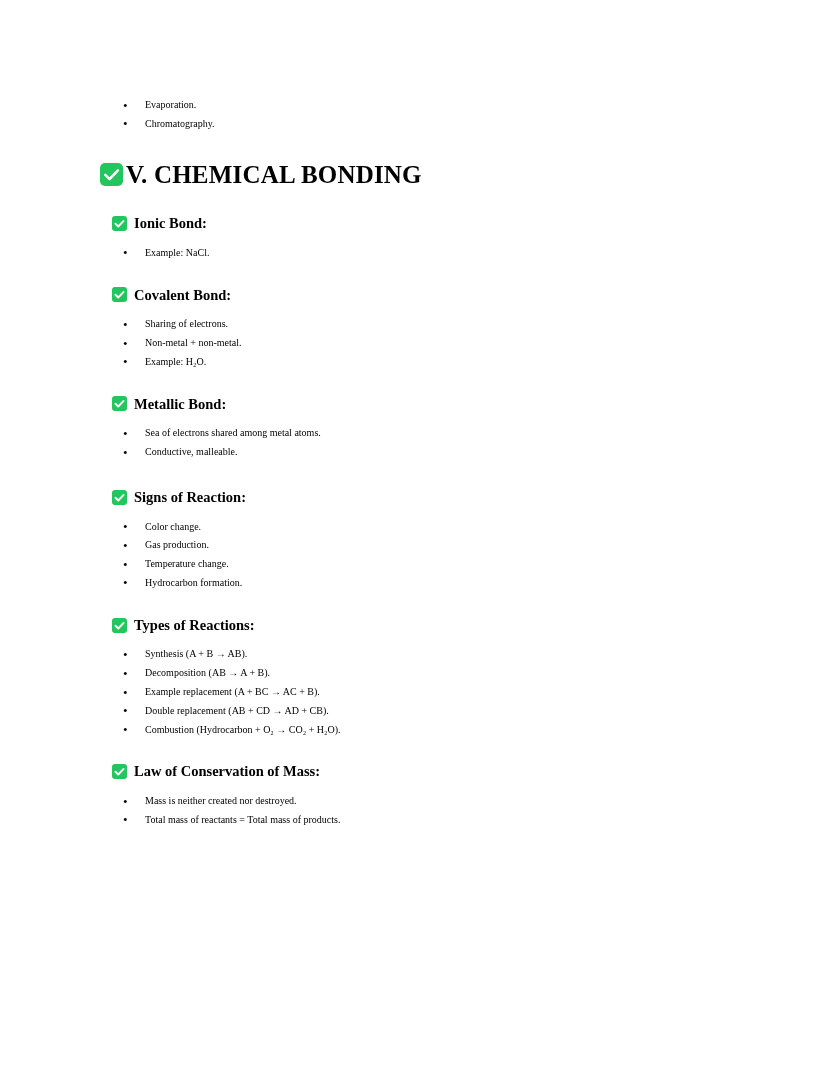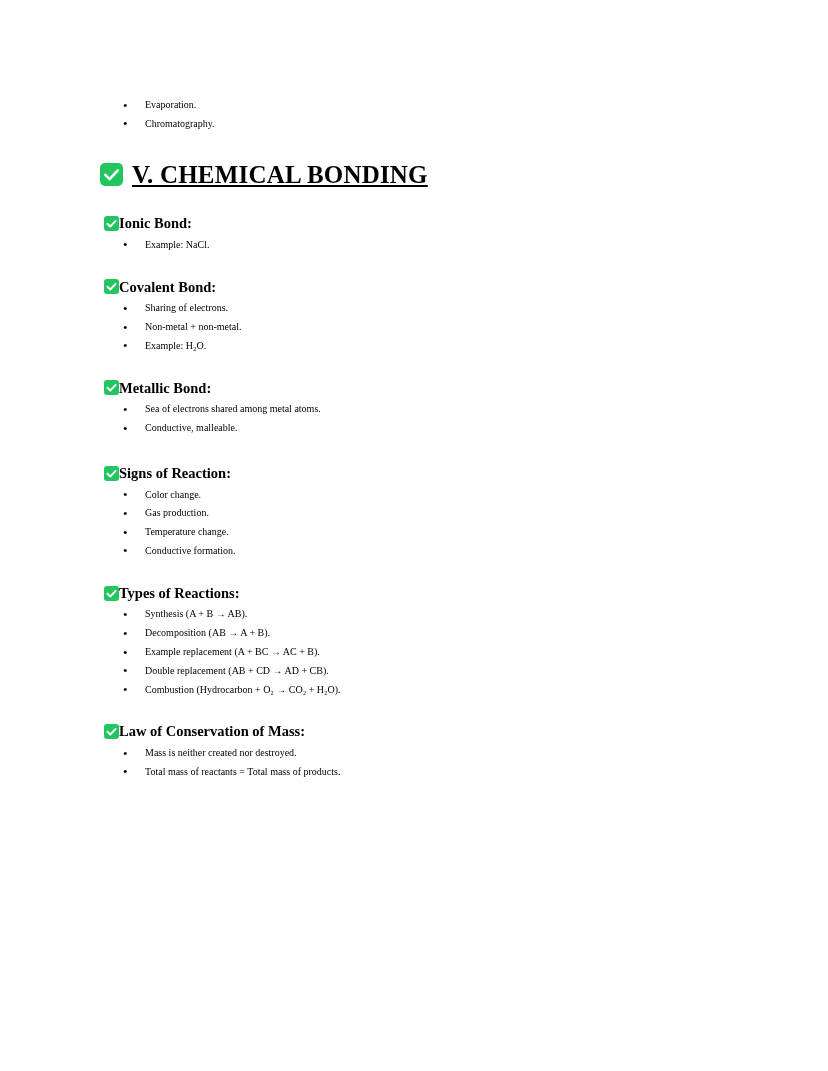--- a/index.html
+++ b/index.html
@@ -44,37 +44,37 @@
   .cbox.small {
     width: 15px;
     height: 15px;
     border-radius: 3px;
   }
 
   
   .h-section {
     display: flex;
     align-items: center;
-    gap: 9px;
+    gap: 3px;
     margin: 0;
     padding: 0;
-    text-decoration: underline;
   }
   .h-section .h-text {
     font-size: 25px;
     font-weight: bold;
     line-height: 1.1;
     letter-spacing: 0.2px;
     color: #000;
   }
 
   .h-sub {
     display: flex;
     align-items: center;
-    margin: 4px;
+    gap: 7px;
+    margin: 12px;
     padding: 0;
   }
   .h-sub .h-text {
     font-size: 14.5px;
     font-weight: bold;
     line-height: 1.15;
     color: #000;
   }
 
   
@@ -172,21 +172,21 @@
       <svg viewBox="0 0 24 24" aria-hidden="true">
         <path d="M5.5 12.4 L10 16.8 L18.6 7.8" fill="none" stroke="#ffffff" stroke-width="3" stroke-linecap="round" stroke-linejoin="round"></path>
       </svg>
     </span>
     <span class="h-text">Signs of Reaction:</span>
   </div>
   <ul class="blist gap-list">
     <li>Color change.</li>
     <li>Gas production.</li>
     <li>Temperature change.</li>
-    <li>Conductive formation.</li>
+    <li>Hydrocarbon formation.</li>
   </ul>
 
   <div class="h-sub gap-sub-head2">
     <span class="cbox small">
       <svg viewBox="0 0 24 24" aria-hidden="true">
         <path d="M5.5 12.4 L10 16.8 L18.6 7.8" fill="none" stroke="#ffffff" stroke-width="3" stroke-linecap="round" stroke-linejoin="round"></path>
       </svg>
     </span>
     <span class="h-text">Types of Reactions:</span>
   </div>

